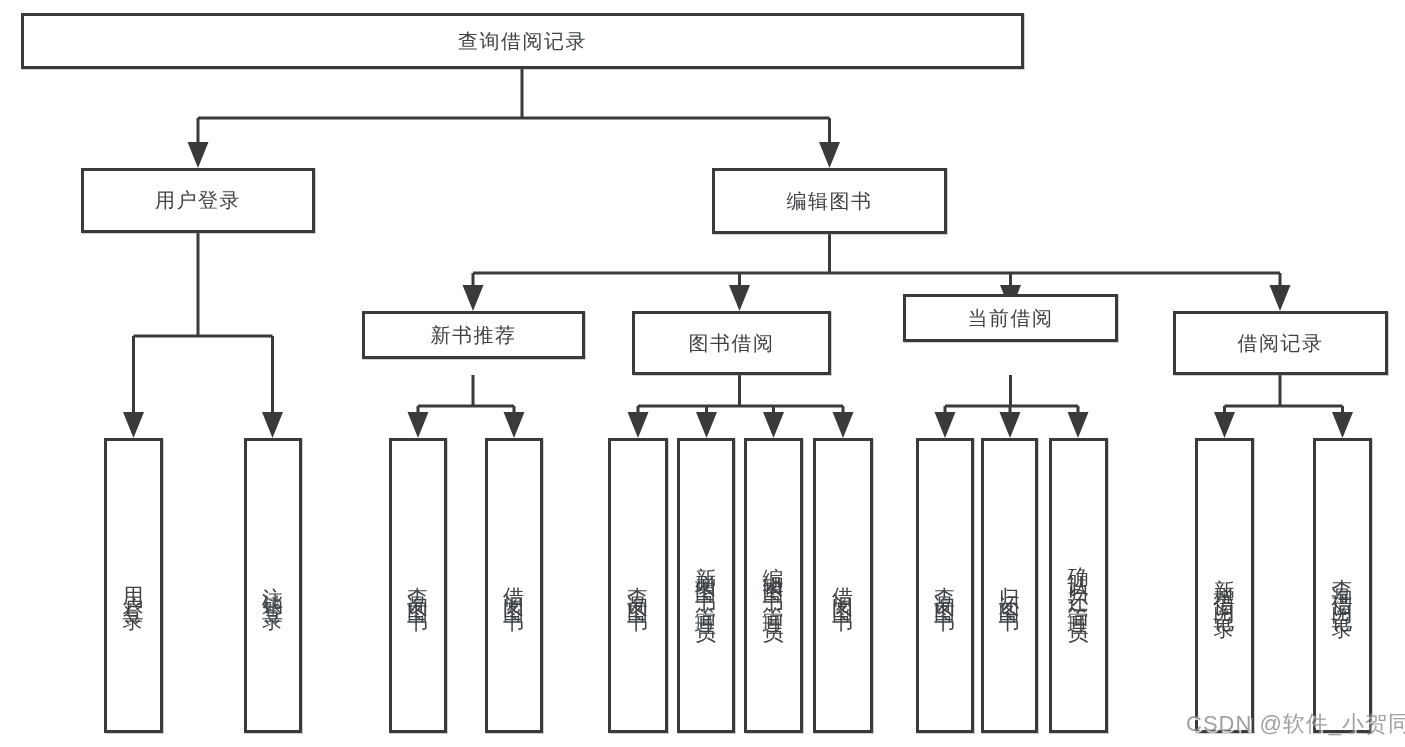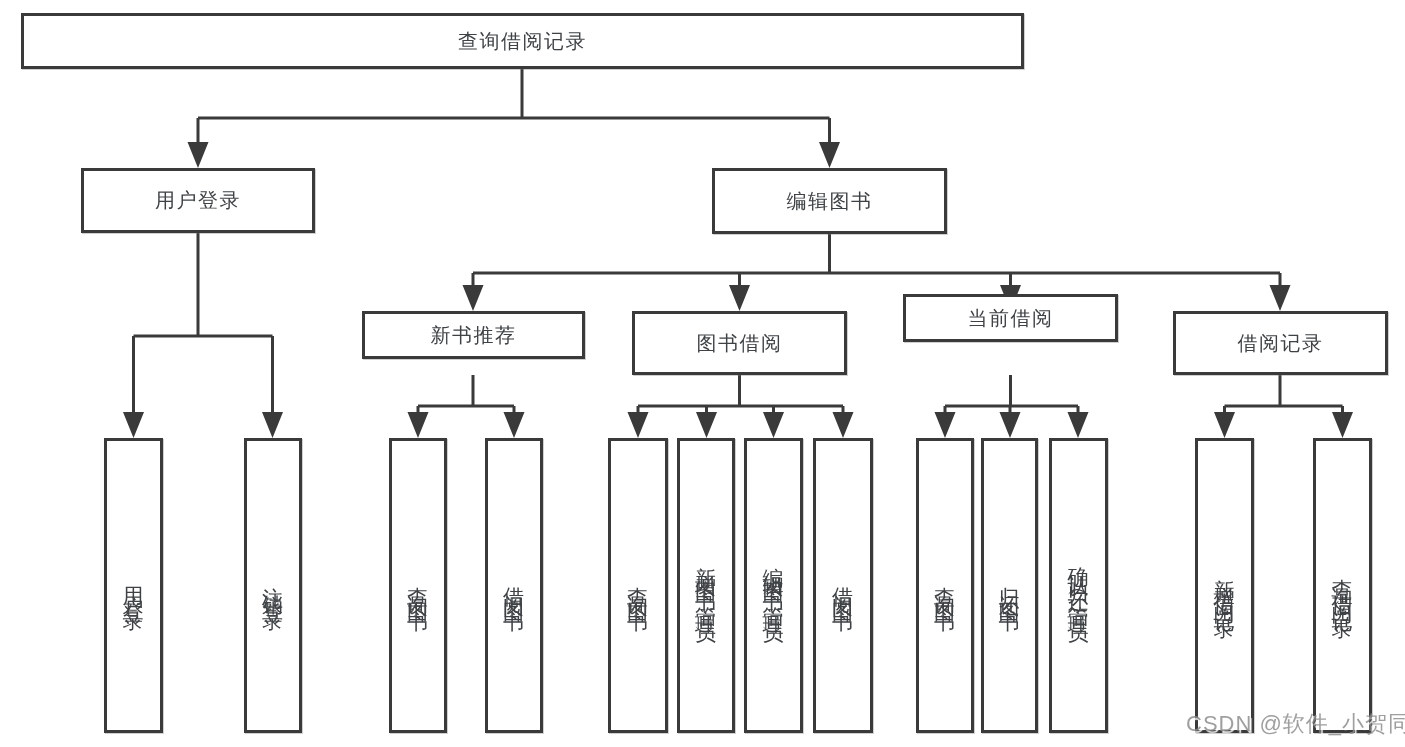--- a/index.html
+++ b/index.html
@@ -78,21 +78,21 @@
       M1067.5 412 L1088.5 412 L1078 438 Z
       M1214 412 L1235 412 L1224.5 438 Z M1332 412 L1353 412 L1342.5 438 Z"></path>
   </svg>
 
   <div class="box hbox" style="left:21px; top:13px; width:1003px; height:56px;">查询借阅记录</div>
 
   <div class="box hbox" style="left:81px; top:168px; width:234px; height:65px;">用户登录</div>
   <div class="box hbox" style="left:712px; top:168px; width:235px; height:66px;">编辑图书</div>
 
   <div class="box hbox" style="left:362px; top:311px; width:223px; height:48px;">新书推荐</div>
-  <div class="box hbox" style="left:632px; top:311px; width:215px; height:64px;">图书借阅</div>
+  <div class="box hbox" style="left:632px; top:311px; width:199px; height:64px;">图书借阅</div>
   <div class="box hbox" style="left:903px; top:294px; width:215px; height:48px;">当前借阅</div>
   <div class="box hbox" style="left:1173px; top:311px; width:215px; height:64px;">借阅记录</div>
 
   <div class="box leaf" style="left:104px; top:438px; width:59px; height:295px;">
     <span class="vtext">用户登录</span>
   </div>
   <div class="box leaf" style="left:244px; top:438px; width:58px; height:295px;">
     <span class="vtext">注销登录</span>
   </div>
 

